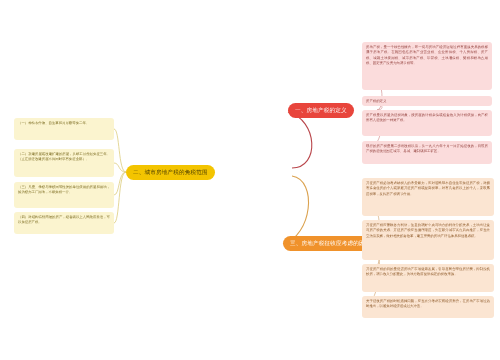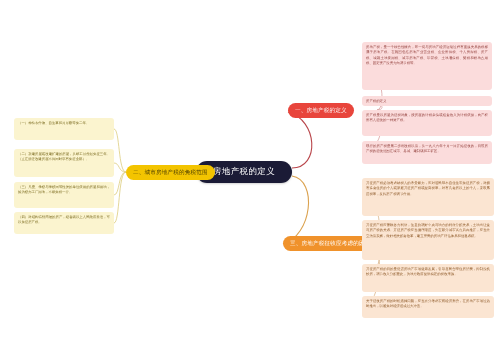--- a/index.html
+++ b/index.html
@@ -101,23 +101,20 @@
     <path d="M 372 243 C 384 243 382 240 362 240" fill="none" stroke="#dbb58a" stroke-width="0.8"></path>
     <path d="M 372 243 C 384 243 382 278 362 278" fill="none" stroke="#dbb58a" stroke-width="0.8"></path>
     <path d="M 372 243 C 384 243 382 307 362 307" fill="none" stroke="#dbb58a" stroke-width="0.8"></path>
 
     <path d="M 126 172 C 118 172 120 129 114 129" fill="none" stroke="#ddcd7e" stroke-width="0.8"></path>
     <path d="M 126 172 C 118 172 120 163 114 163" fill="none" stroke="#ddcd7e" stroke-width="0.8"></path>
     <path d="M 126 172 C 118 172 120 195 114 195" fill="none" stroke="#ddcd7e" stroke-width="0.8"></path>
     <path d="M 126 172 C 118 172 120 223 114 223" fill="none" stroke="#ddcd7e" stroke-width="0.8"></path>
   </svg>
 
-  <div class="node central">
-    <span>房地产税的定义</span>
-  </div>
 
   <div class="node topic topic-1">
     <span>一、房地产税的定义</span>
   </div>
 
   <div class="node topic topic-2">
     <span>二、城市房地产税的免税范围</span>
   </div>
 
   <div class="node topic topic-3">

